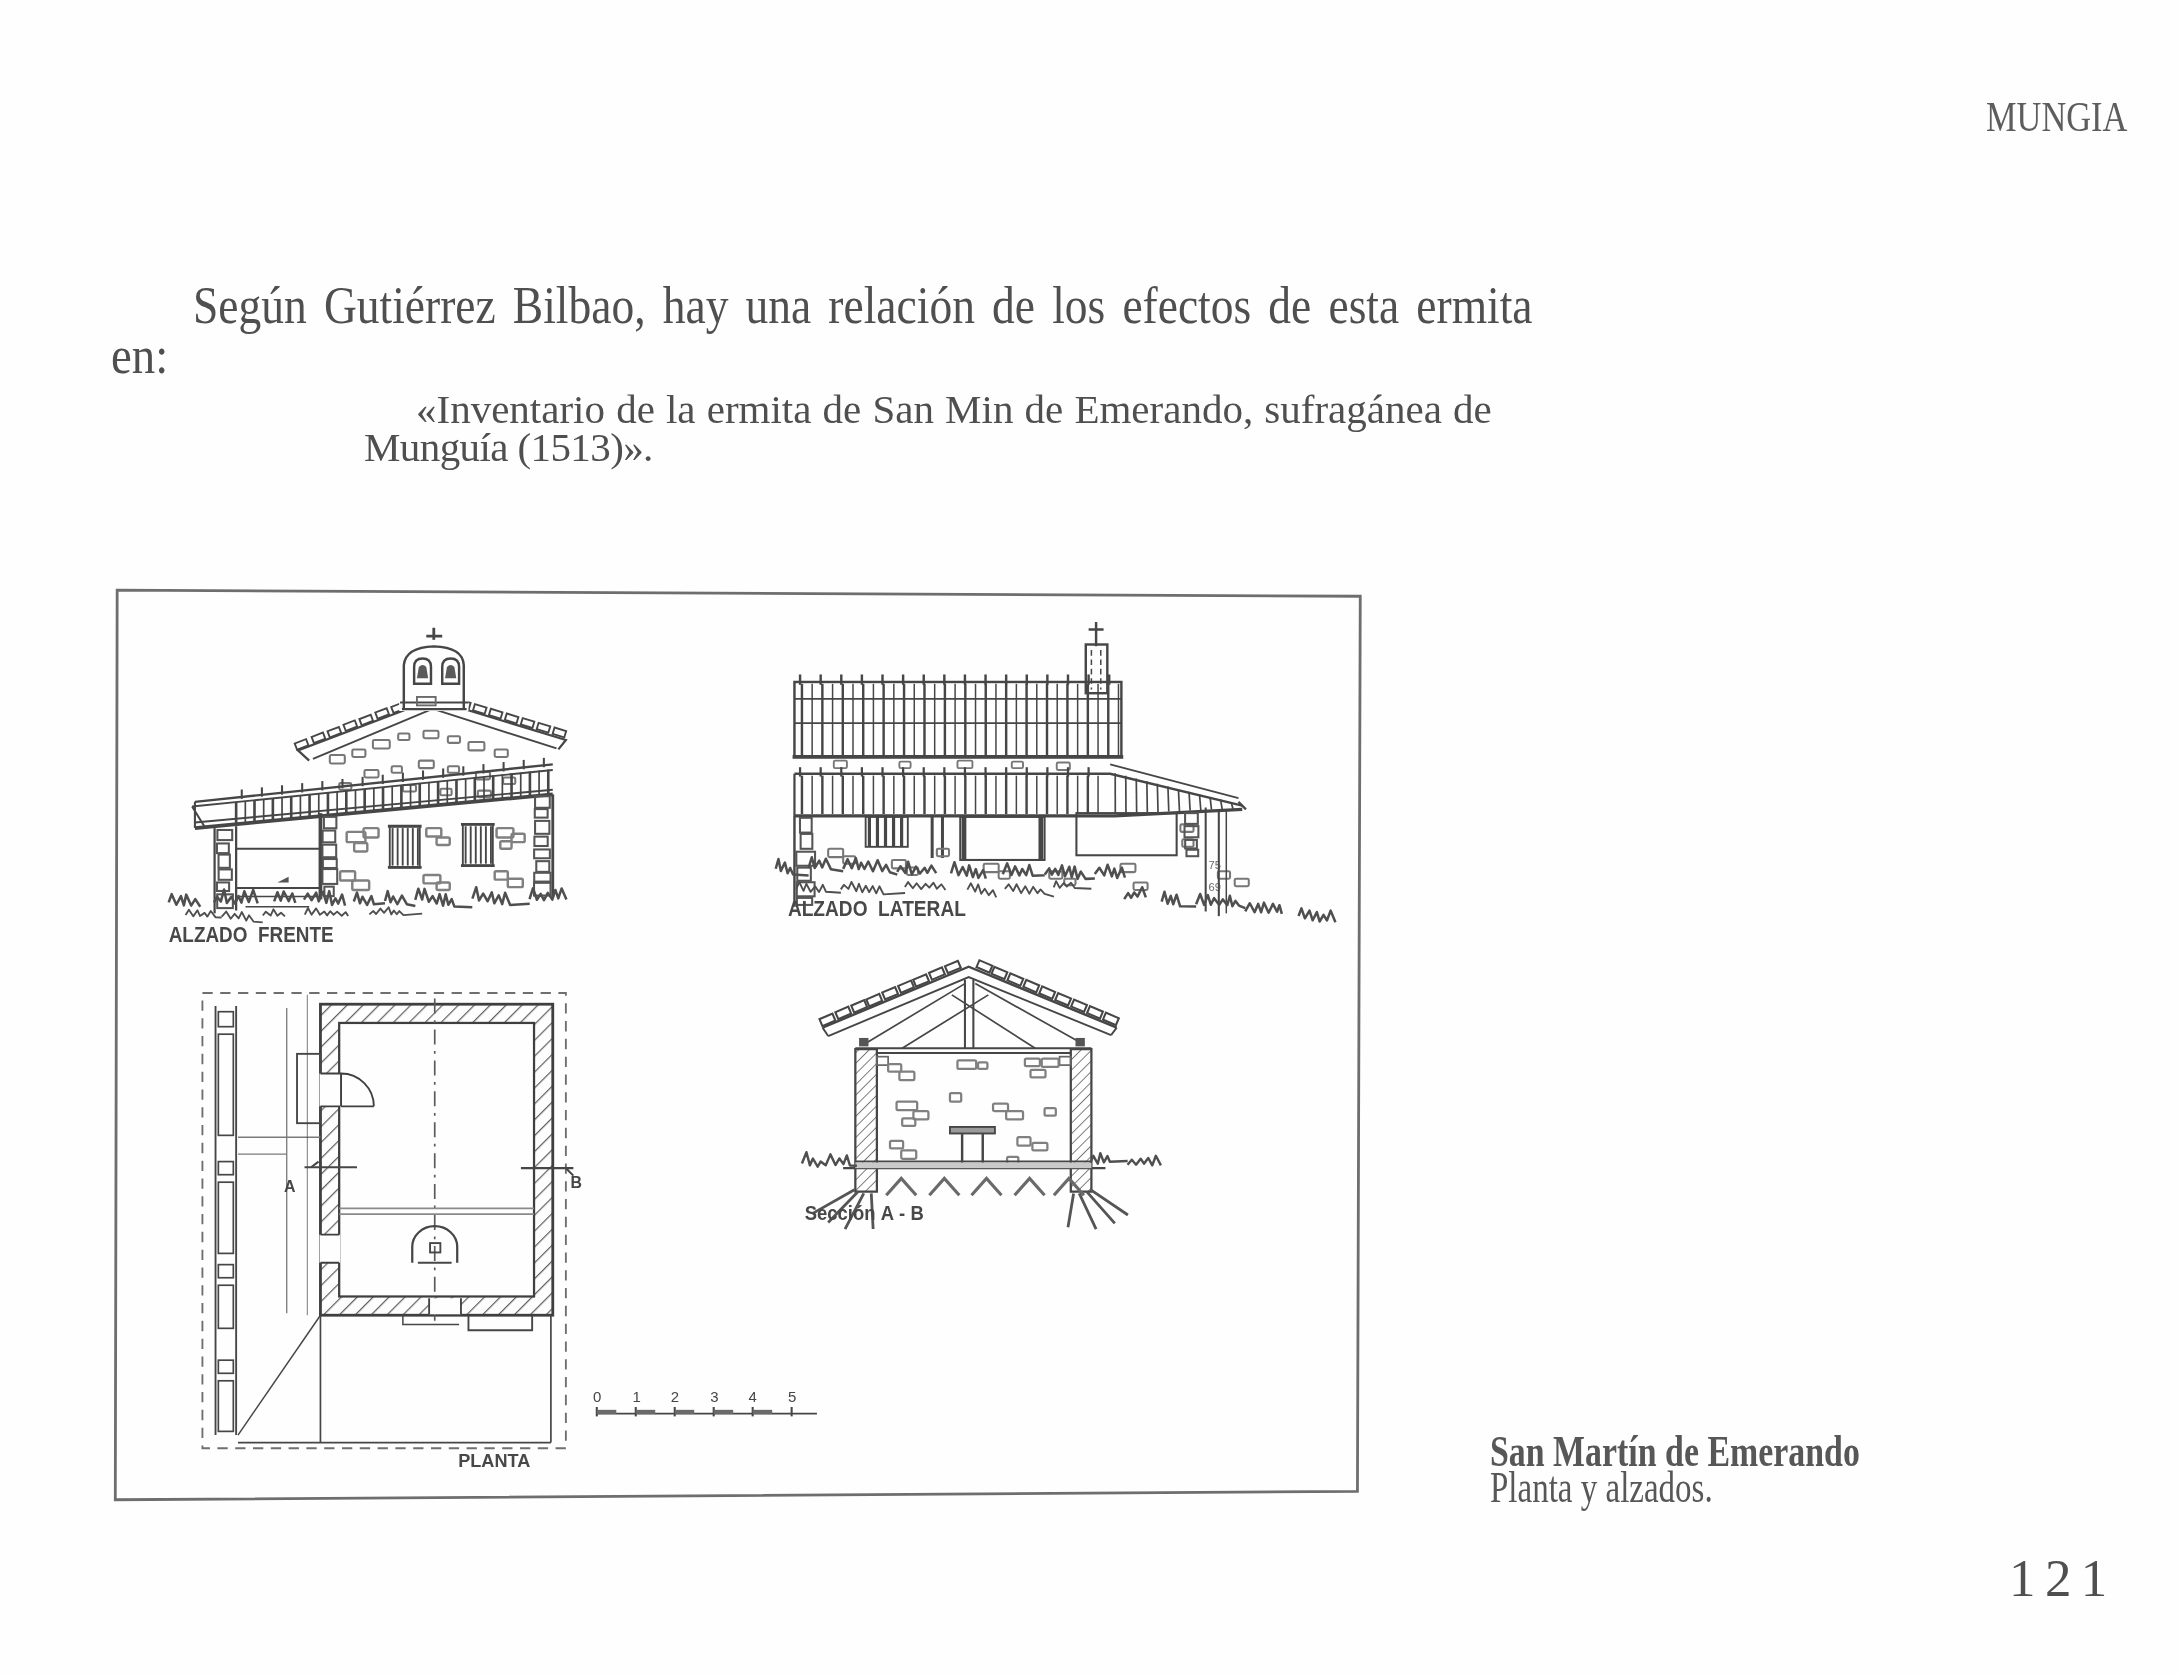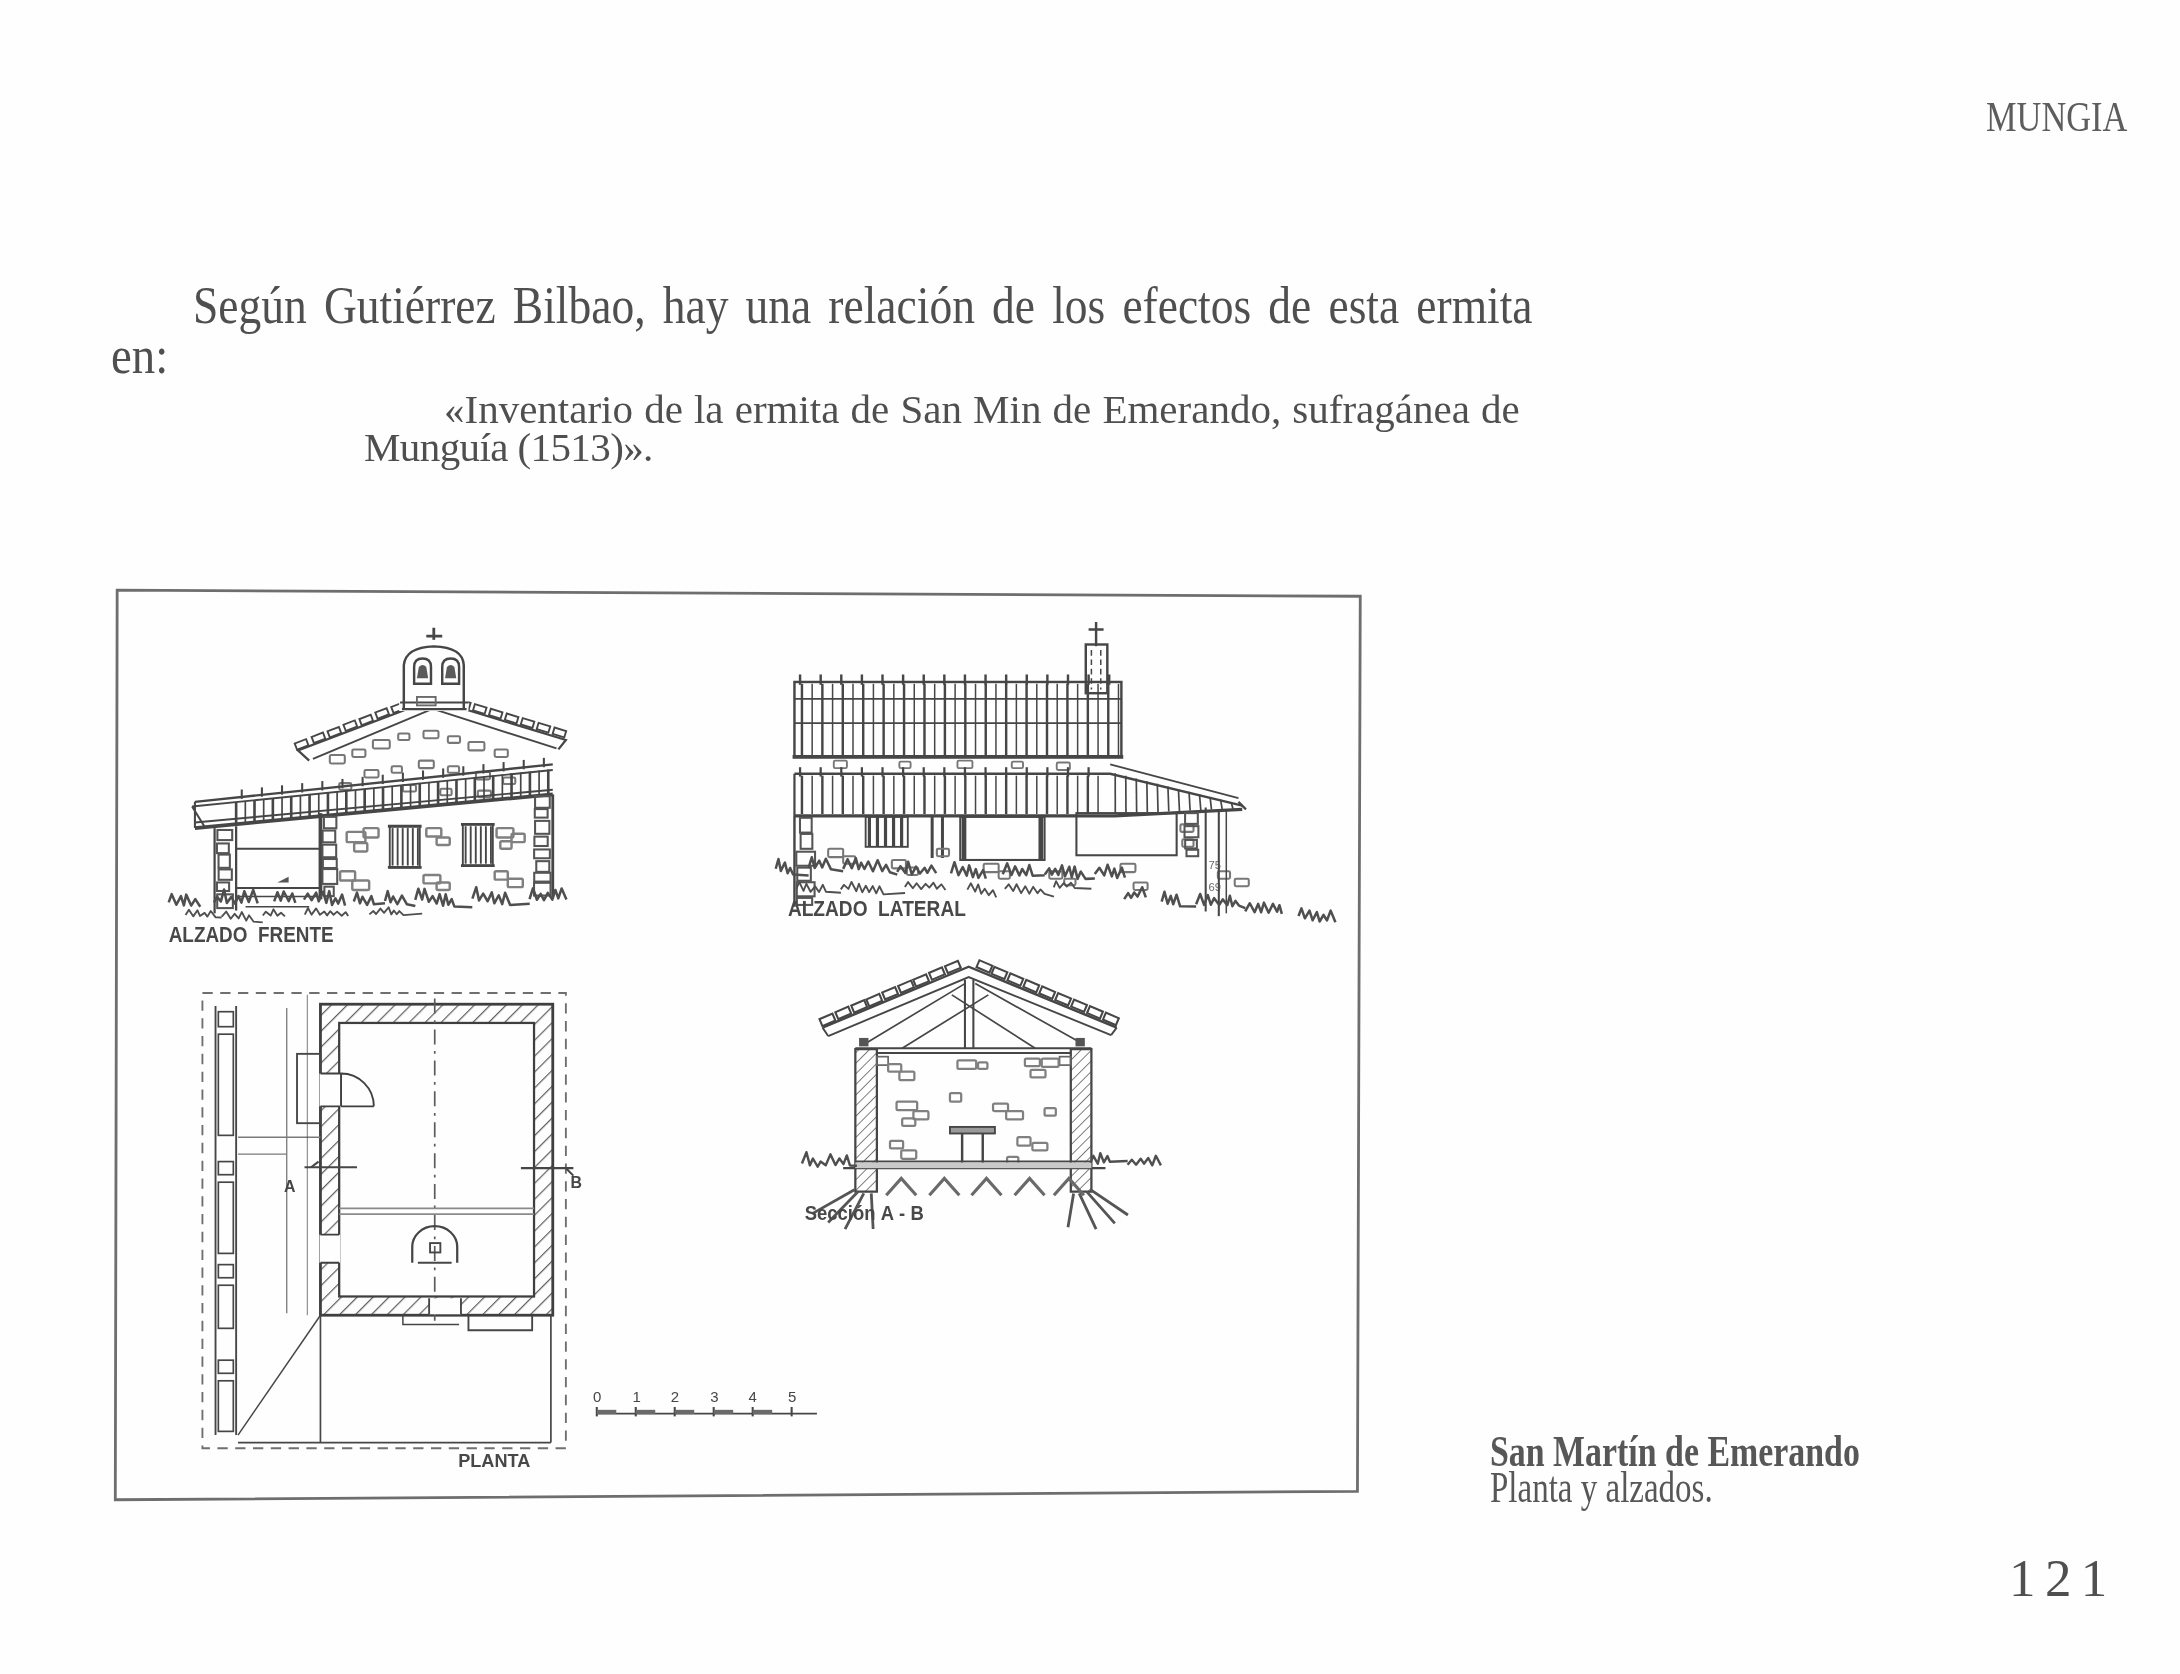--- a/index.html
+++ b/index.html
@@ -9,21 +9,21 @@
 </style>
 </head>
 <body>
 
 <div class="abs" style="left:1986px;top:92px;font-size:43px;color:#5d5d5d;transform:scaleX(0.80);transform-origin:left top;">MUNGIA</div>
 
 <div class="abs" style="left:193px;top:276px;font-size:52px;white-space:nowrap;word-spacing:6.6px;color:#4f4f4f;transform:scaleX(0.875);transform-origin:left top;">Según Gutiérrez Bilbao, hay una relación de los efectos de esta ermita</div>
 
 <div class="abs" style="left:111px;top:326px;font-size:52px;color:#4f4f4f;transform:scaleX(0.9);transform-origin:left top;">en:</div>
 
-<div class="abs" style="left:444px;top:385px;font-size:41px;white-space:nowrap;word-spacing:0.9px;color:#4f4f4f;">«Inventario de la ermita de San Min de Emerando, sufragánea de</div>
+<div class="abs" style="left:416px;top:385px;font-size:41px;white-space:nowrap;word-spacing:0.9px;color:#4f4f4f;">«Inventario de la ermita de San Min de Emerando, sufragánea de</div>
 
 <div class="abs" style="left:364px;top:423px;font-size:41px;white-space:nowrap;letter-spacing:-0.6px;color:#4f4f4f;">Munguía (1513)».</div>
 
 <div class="abs" style="left:1490px;top:1426px;font-size:44px;font-weight:bold;color:#575757;transform:scaleX(0.77);transform-origin:left top;">San Martín de Emerando</div>
 
 <div class="abs" style="left:1490px;top:1462px;font-size:44px;color:#575757;transform:scaleX(0.75);transform-origin:left top;">Planta y alzados.</div>
 
 <div class="abs" style="left:2009px;top:1548px;font-size:53px;letter-spacing:9.4px;color:#4f4f4f;">121</div>
 
 <svg class="abs" style="left:0;top:0;" width="2180" height="1674" viewBox="0 0 2327 1787" fill="none">

